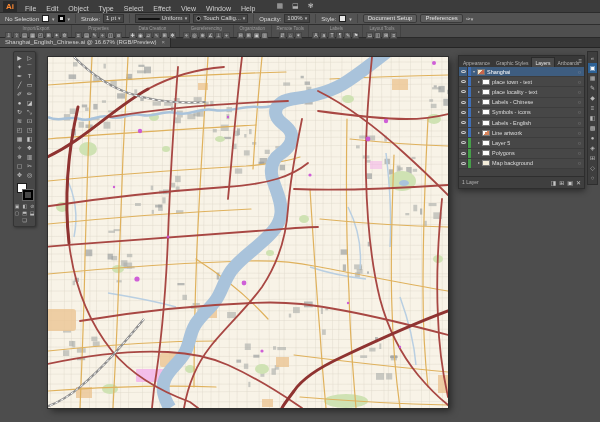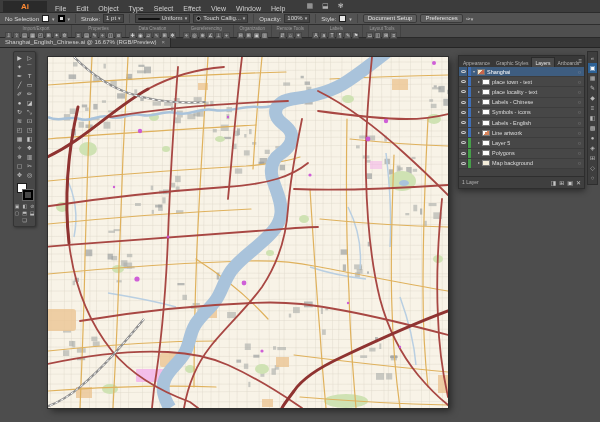--- a/index.html
+++ b/index.html
@@ -2,21 +2,21 @@
 <html style="--paper: #f8f3e7; --river: #a9c3db; --canal: #b9cfe2; --roadR: #a84743; --roadE: #8f3331; --roadY: #dfb15c; --park: #cfe2b3; --zone: #ecc694; --pink: #f3b5ea; --poi: #cb4fd6; --rail: #8d8d8d;"><head>
 <meta charset="utf-8">
 <style>
   *{box-sizing:border-box;margin:0;padding:0}
   html,body{width:600px;height:422px;overflow:hidden}
   body{font-family:"Liberation Sans",sans-serif;background:#4d4d4d;-webkit-font-smoothing:antialiased}
   #app{position:relative;width:600px;height:422px;background:#4d4d4d}
 
   
   .menubar{height:13px;background:#3c3c3c;border-bottom:1px solid #2b2b2b;display:flex;align-items:center;padding-left:3px}
-  .logo{color:#ff8a33;font-weight:bold;font-size:8px;line-height:11px;background:#2a2a2a;padding:0 18px;margin-right:3px}
+  .logo{color:#ff8a33;font-weight:bold;font-size:8px;line-height:11px;background:#2a2a2a;padding:0 3px;margin-right:3px}
   .menu-item{font-size:7px;color:#cfcfcf;padding:0 5px;line-height:12px}
   .menubar-icons{margin-left:16px;display:flex;gap:9px}
   .mb-icon{font-size:7px;color:#b3b3b3;line-height:12px}
 
   
   .controlbar{height:12px;background:#535353;border-bottom:1px solid #2e2e2e;display:flex;align-items:center;font-size:6px;color:#d8d8d8;padding-left:5px;gap:3px;white-space:nowrap}
   .cb-sep{width:1px;height:9px;background:#434343;margin:0 2px}
   .fillswatch{width:7px;height:7px;background:#fff;border:1px solid #1f1f1f}
   .strokeswatch{width:7px;height:7px;border:2px solid #000;background:#d8d8d8}
   .caret{font-size:5px;color:#bdbdbd}

